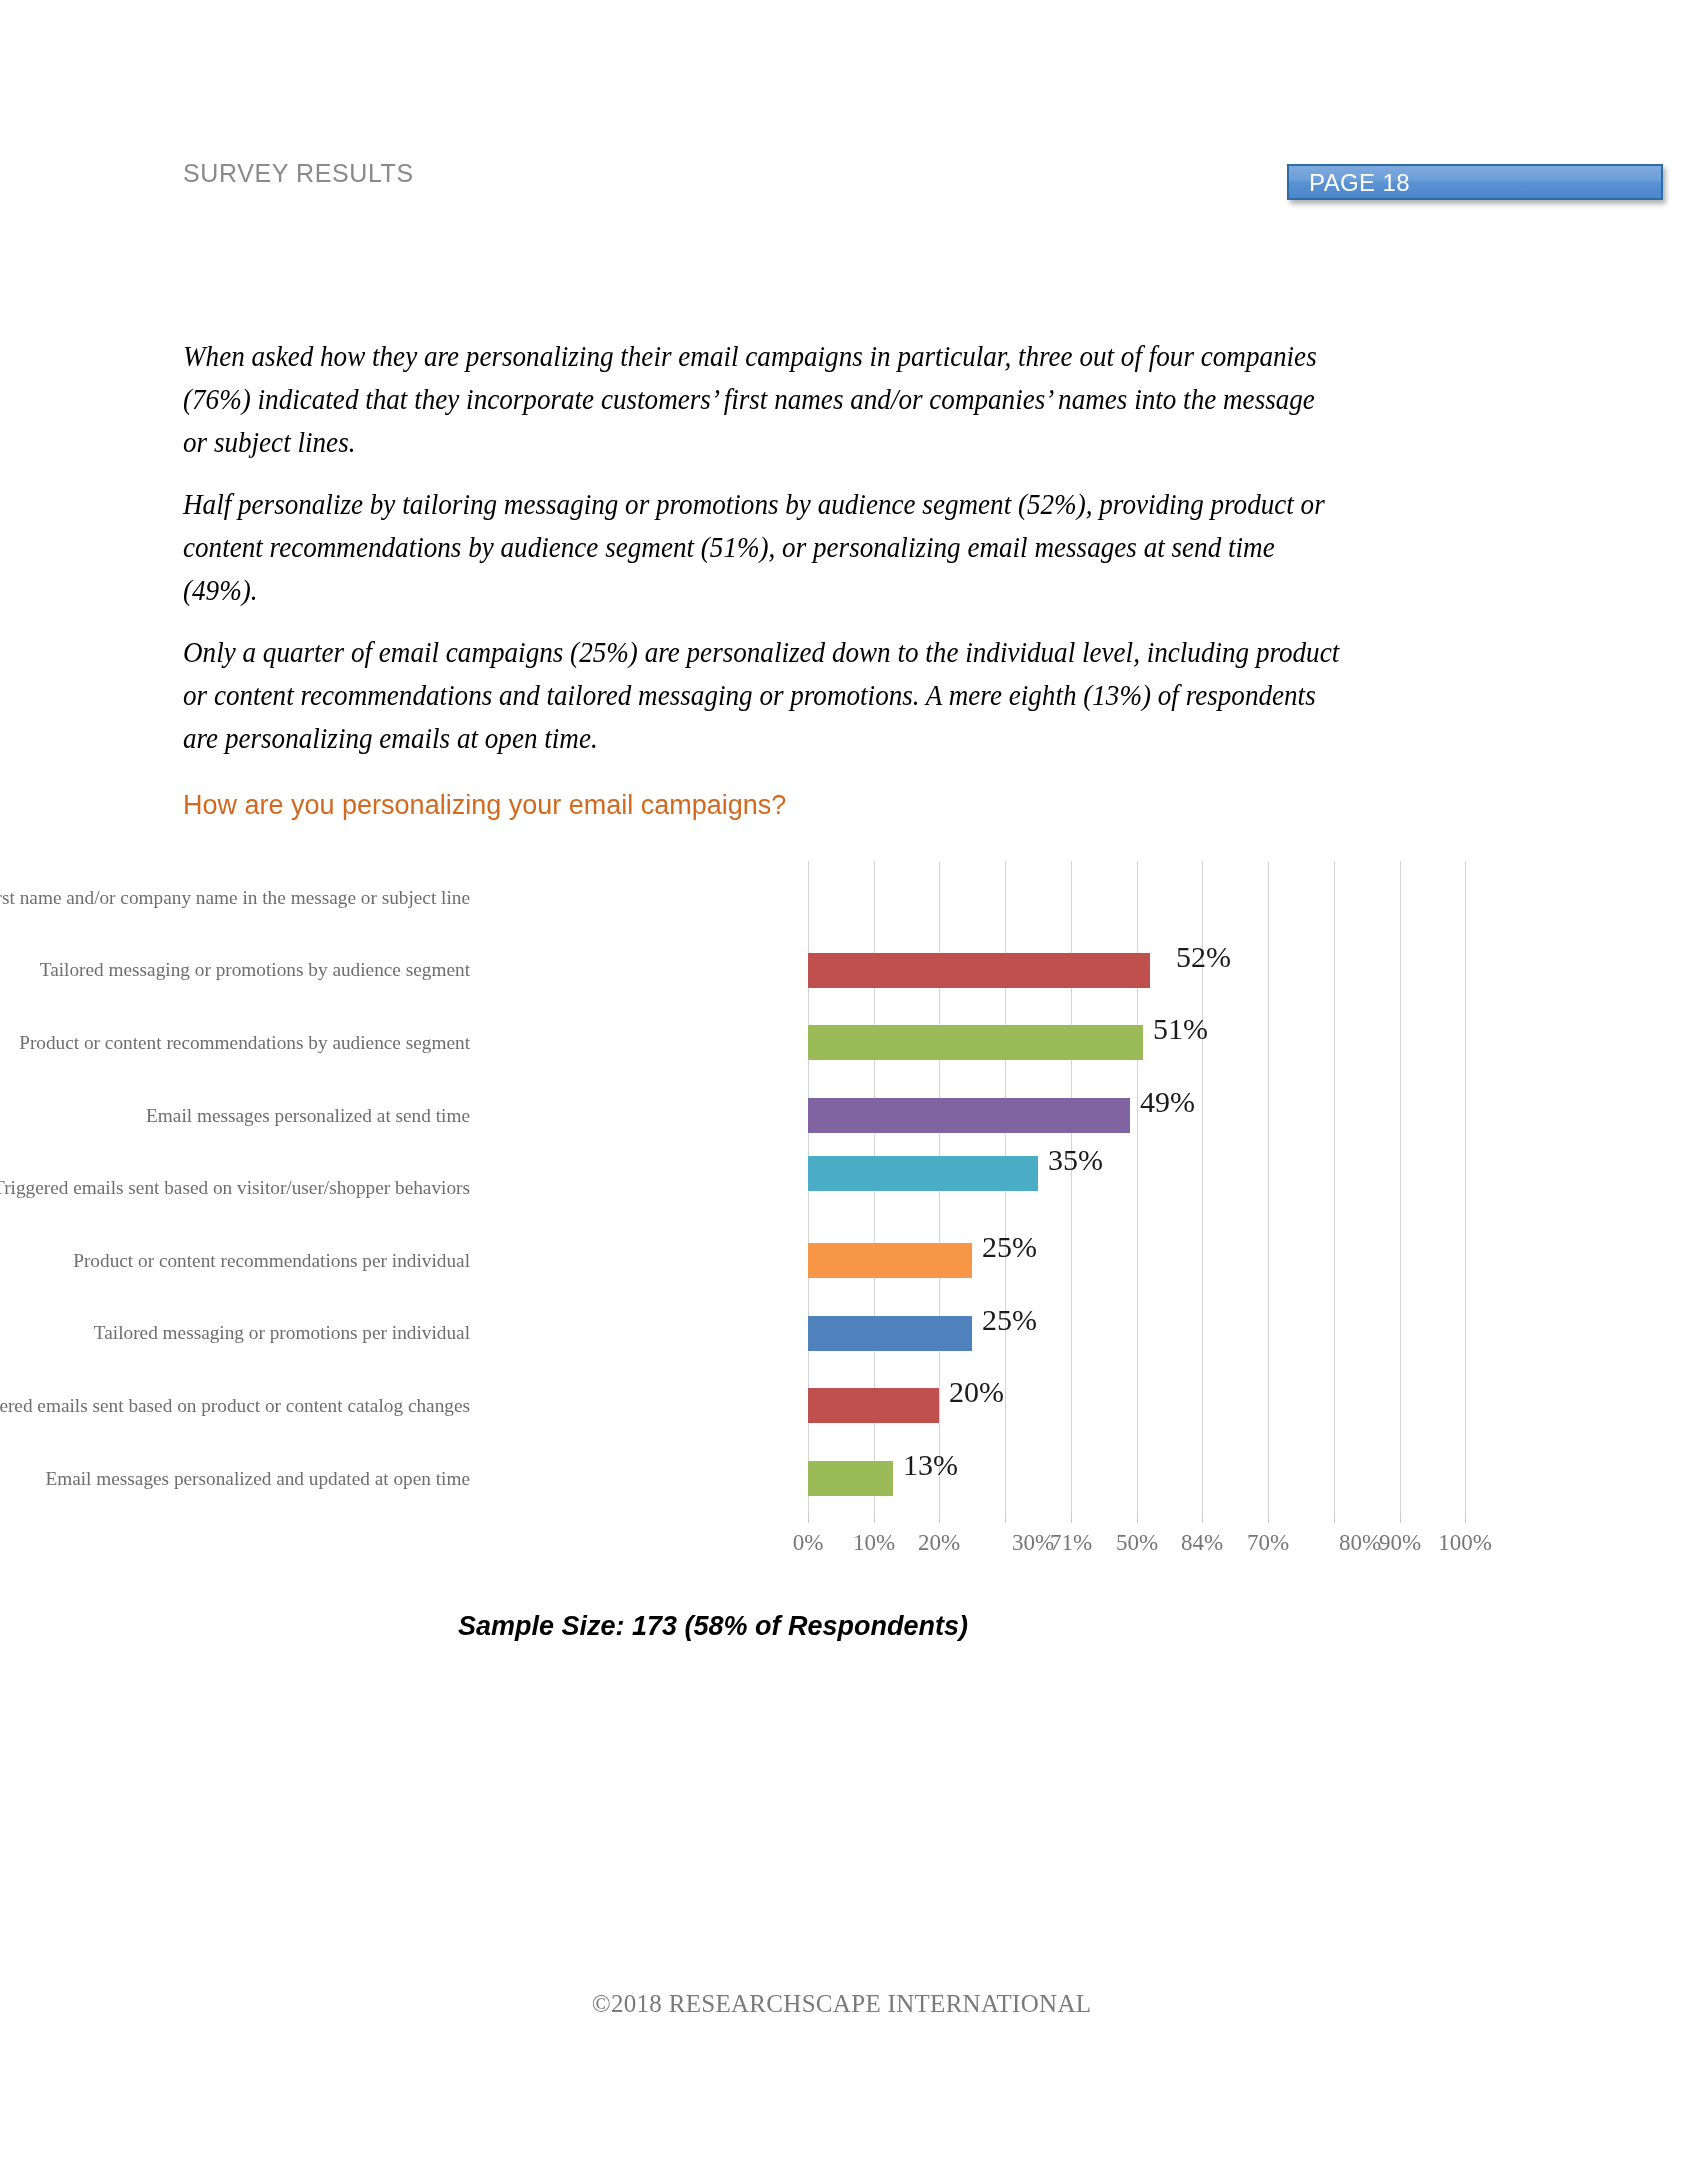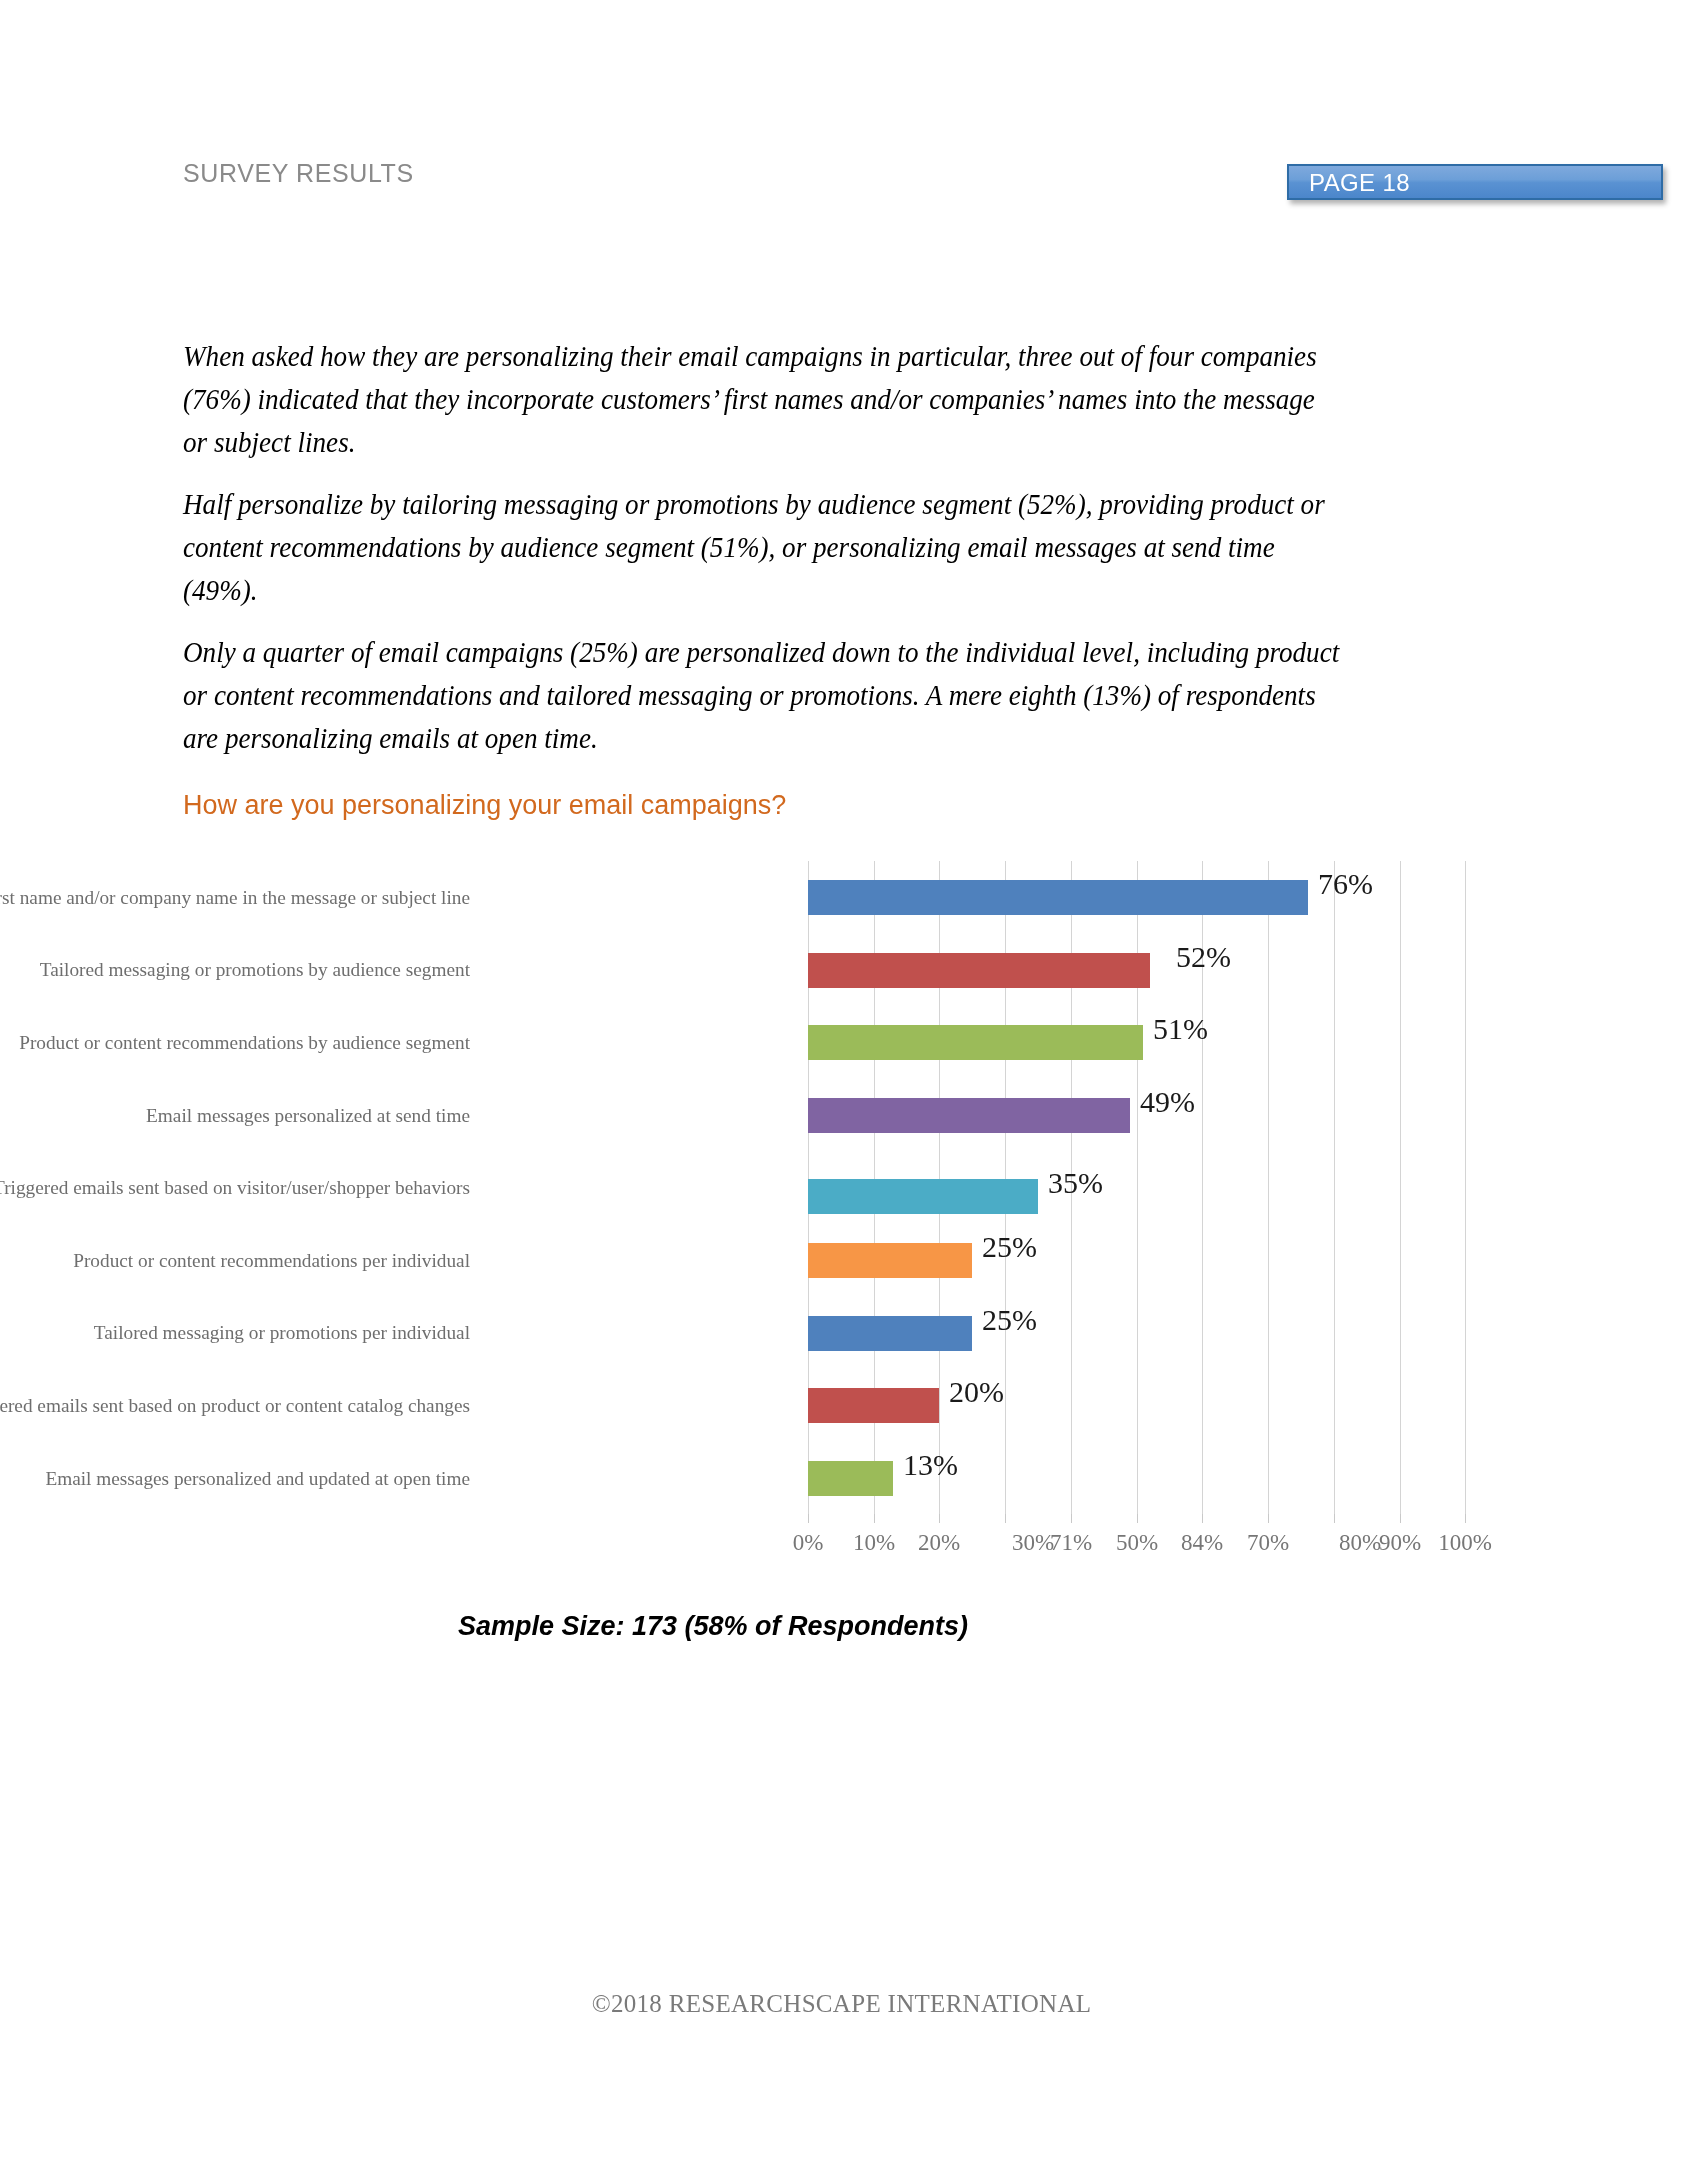--- a/index.html
+++ b/index.html
@@ -158,37 +158,33 @@
       <div class="gridline" style="left: 66px;"></div>
       <div class="gridline" style="left: 131px;"></div>
       <div class="gridline" style="left: 197px;"></div>
       <div class="gridline" style="left: 263px;"></div>
       <div class="gridline" style="left: 329px;"></div>
       <div class="gridline" style="left: 394px;"></div>
       <div class="gridline" style="left: 460px;"></div>
       <div class="gridline" style="left: 526px;"></div>
       <div class="gridline" style="left: 592px;"></div>
       <div class="gridline" style="left: 657px;"></div>
-      <div class="bar-row" style="top: 0px;">
-        <div class="bar" style="width: 500px; background: rgb(79, 129, 189);"></div>
-        <div class="bar-value" style="left: 510px;">76%</div>
-      </div>
       <div class="bar-row" style="top: 73px;">
         <div class="bar" style="width: 342px; background: rgb(192, 80, 77);"></div>
         <div class="bar-value" style="left: 368px;">52%</div>
       </div>
       <div class="bar-row" style="top: 145px;">
         <div class="bar" style="width: 335px; background: rgb(155, 187, 89);"></div>
         <div class="bar-value" style="left: 345px;">51%</div>
       </div>
       <div class="bar-row" style="top: 218px;">
         <div class="bar" style="width: 322px; background: rgb(128, 100, 162);"></div>
         <div class="bar-value" style="left: 332px;">49%</div>
       </div>
-      <div class="bar-row" style="top: 299px;">
+      <div class="bar-row" style="top: 276px;">
         <div class="bar" style="width: 230px; background: rgb(75, 172, 198);"></div>
         <div class="bar-value" style="left: 240px;">35%</div>
       </div>
       <div class="bar-row" style="top: 363px;">
         <div class="bar" style="width: 164px; background: rgb(247, 150, 70);"></div>
         <div class="bar-value" style="left: 174px;">25%</div>
       </div>
       <div class="bar-row" style="top: 436px;">
         <div class="bar" style="width: 164px; background: rgb(79, 129, 189);"></div>
         <div class="bar-value" style="left: 174px;">25%</div>

